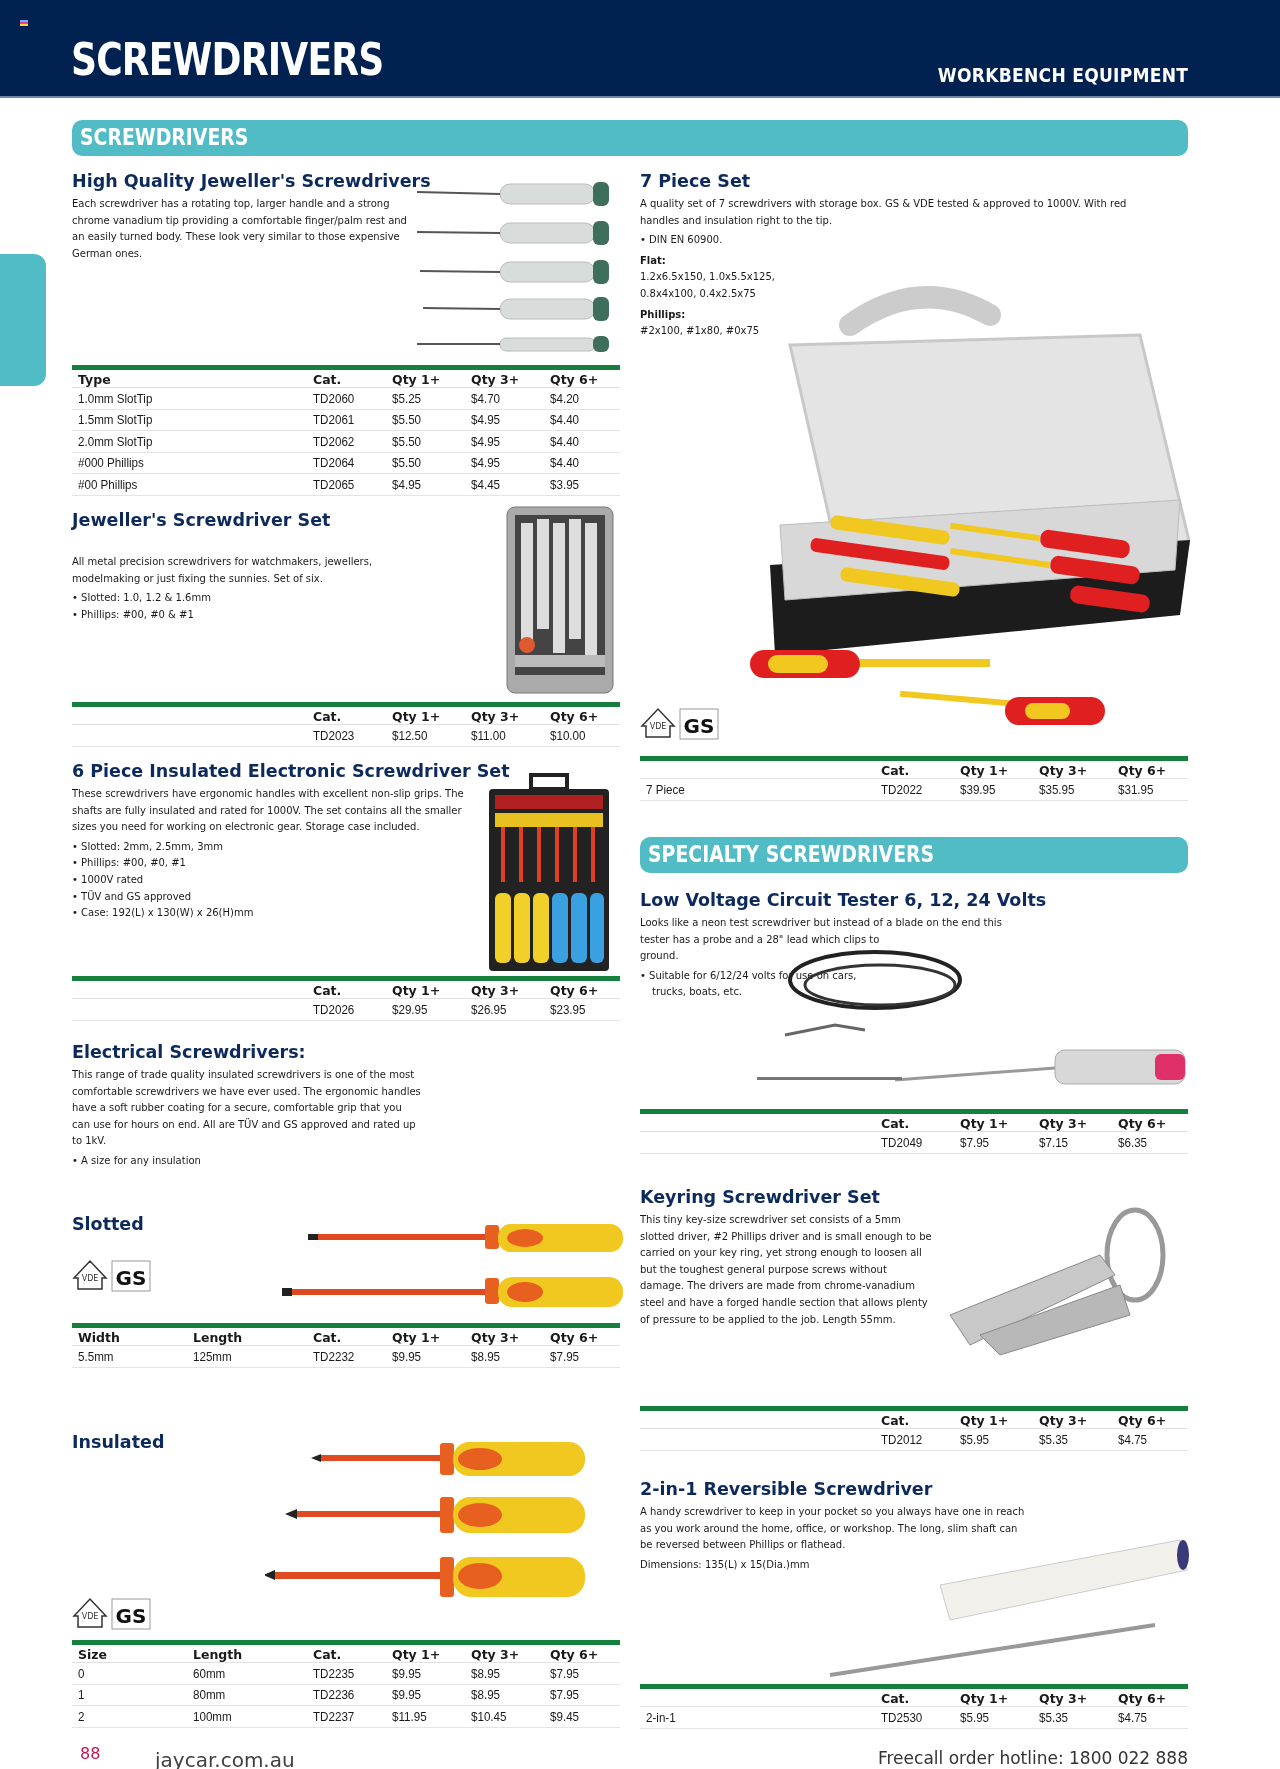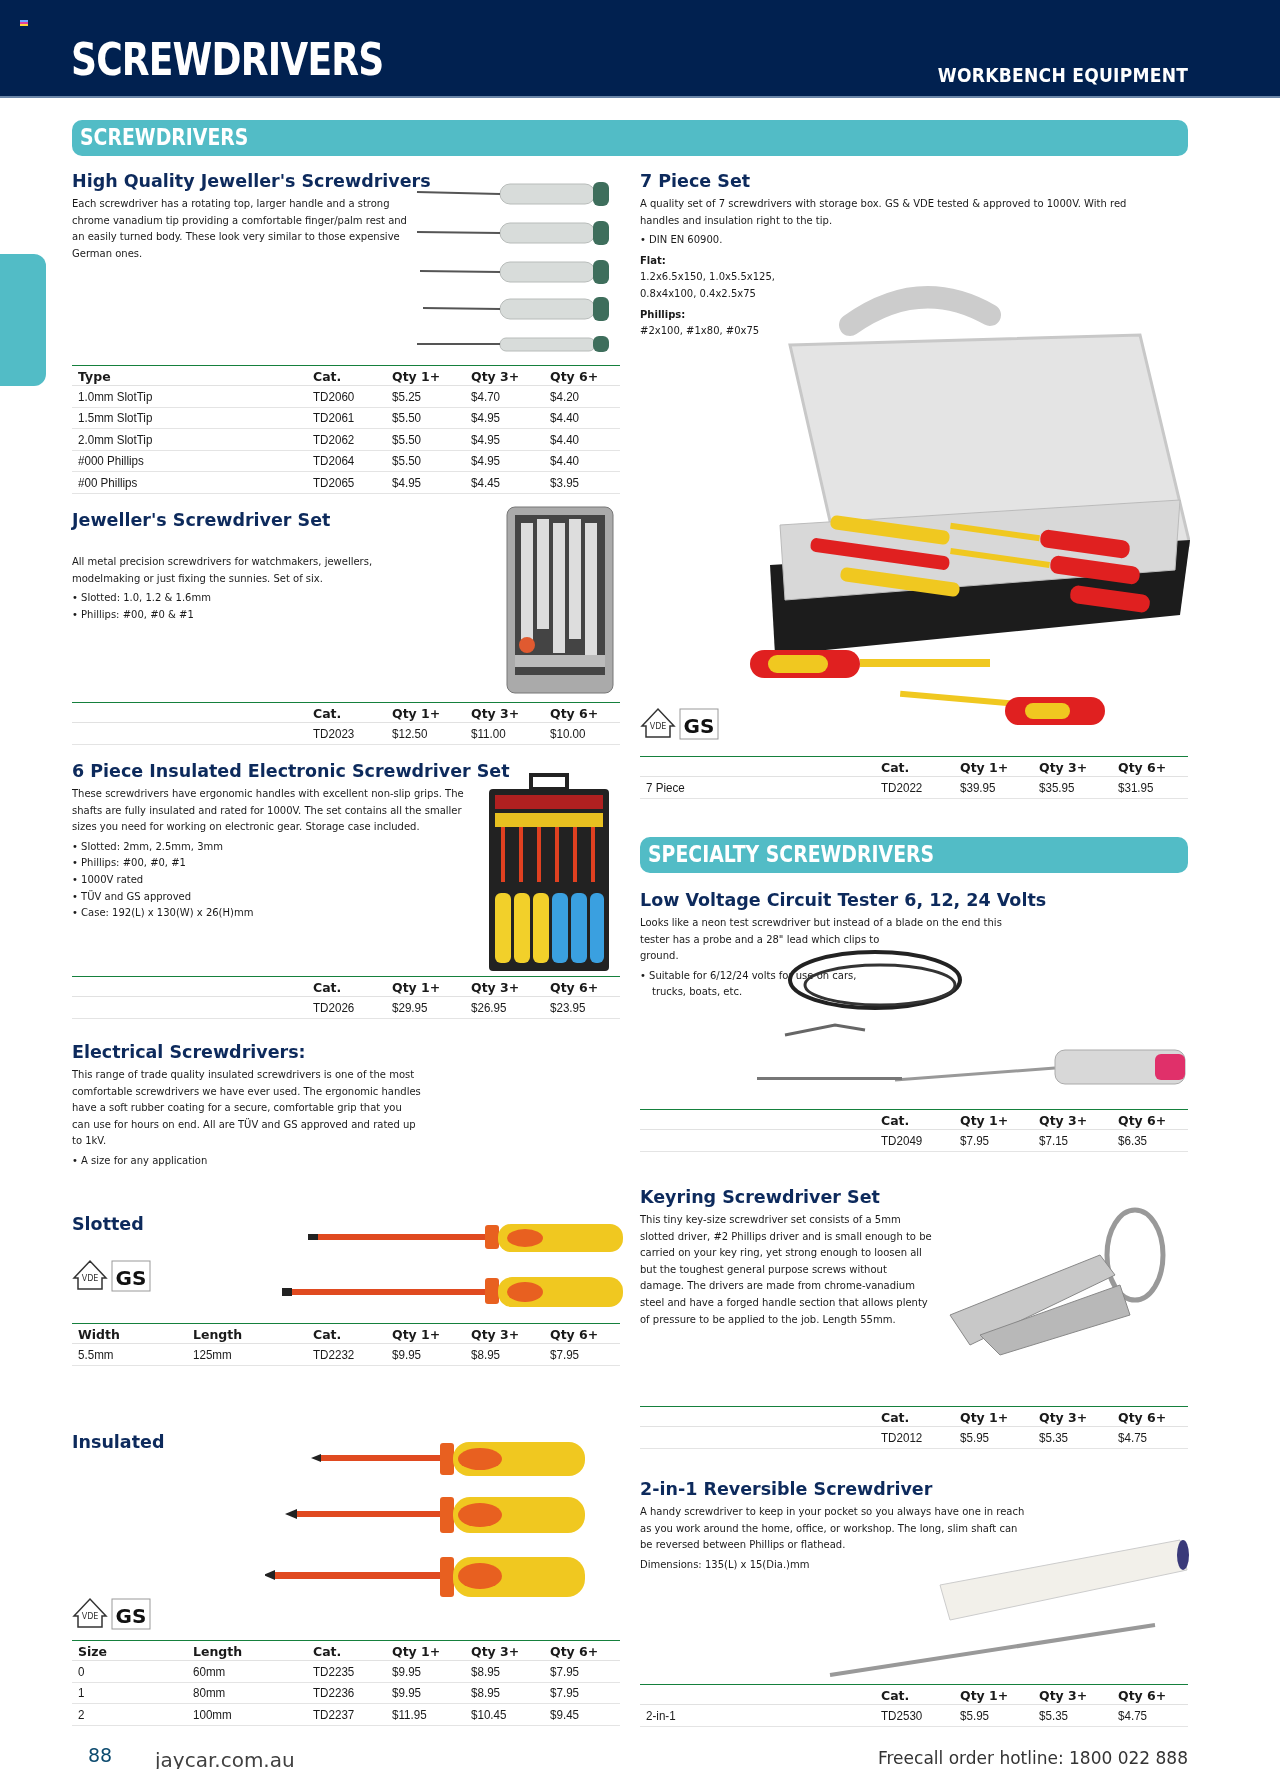--- a/index.html
+++ b/index.html
@@ -17,29 +17,29 @@
   .banner { position: absolute; height: 36px; background: #52bcc6; border-radius: 10px; }
   .banner-text { position: absolute; left: 8px; top: 6px; font-family: "DejaVu Sans", sans-serif; font-weight: bold; font-size: 23px; color: #fff; transform: scaleX(0.82); transform-origin: left center; white-space: nowrap; line-height: 1; }
 
   .product-title { position: absolute; font-family: "DejaVu Sans", sans-serif; font-weight: bold; font-size: 17.5px; color: #0d2a5c; white-space: nowrap; line-height: 1.1; }
   .desc { position: absolute; font-family: "DejaVu Sans", sans-serif; font-size: 10px; color: #1a1a1a; line-height: 16.6px; }
   .desc p { margin: 0; }
   .desc .bullet { margin-top: 3px; }
   .desc .label { margin-top: 4px; font-weight: normal; }
 
   table.price { position: absolute; border-collapse: collapse; font-family: "Liberation Sans", sans-serif; font-size: 13.5px; }
-  table.price th { text-align: left; font-family: "DejaVu Sans", sans-serif; font-weight: bold; font-size: 12.5px; color: #1a1a1a; height: 20px; border-top: 1px solid #15803d; border-bottom: 1px solid #e1e1e1; padding: 2px 0 0 6px; }
+  table.price th { text-align: left; font-family: "DejaVu Sans", sans-serif; font-weight: bold; font-size: 12.5px; color: #1a1a1a; height: 20px; border-top: 5px solid #15803d; border-bottom: 1px solid #e1e1e1; padding: 2px 0 0 6px; }
   table.price td { height: 21.5px; padding: 0 0 0 6px; border-bottom: 1px solid #e4e4e4; color: #1a1a1a; transform-origin: left; }
   table.price td span { display: inline-block; transform: scaleX(0.86); transform-origin: left center; }
 
   .cert { position: absolute; width: 82px; height: 34px; }
 
   .img { position: absolute; }
 
-  .footer-page { position: absolute; left: 88px; top: 1744px; font-family: "DejaVu Sans", sans-serif; font-size: 19px; color: #0c4a6e; }
+  .footer-page { position: absolute; left: 80px; top: 1744px; font-family: "DejaVu Sans", sans-serif; font-size: 16px; color: #be185d; }
   .footer-url { position: absolute; left: 155px; top: 1748px; font-family: "DejaVu Sans", sans-serif; font-size: 20px; color: #404040; }
   .footer-hotline { position: absolute; right: 92px; top: 1748px; font-family: "DejaVu Sans", sans-serif; font-size: 17px; color: #333; }
 </style>
 </head>
 <body>
 
 <div class="header">
   <div class="flag">
     <span style="background:#6fa8ff"></span>
       <span style="background:#e040a0"></span>
@@ -242,21 +242,21 @@
         <td><span>$29.95</span></td>
         <td><span>$26.95</span></td>
         <td><span>$23.95</span></td>
       </tr>
   </tbody>
 </table>
 
 <div class="product-title" style="left:72px; top:1043px;">Electrical Screwdrivers:</div>
 <div class="desc" style="left:72px; top:1067px; width:350px;">
   <p>This range of trade quality insulated screwdrivers is one of the most comfortable screwdrivers we have ever used. The ergonomic handles have a soft rubber coating for a secure, comfortable grip that you can use for hours on end. All are TÜV and GS approved and rated up to 1kV.</p>
-  <p class="bullet">• <span>A size for any application</span></p>
+  <p class="bullet">• <span>A size for any insulation</span></p>
 </div>
 
 <div class="product-title" style="left:72px; top:1215px;">Slotted</div>
 <svg class="img" style="left:280px; top:1222px;" width="345" height="95" viewBox="0 0 345 95">
   <rect x="35" y="12" width="180" height="6" fill="#e04a20"></rect>
   <rect x="28" y="12" width="10" height="6" fill="#222"></rect>
   <rect x="205" y="3" width="14" height="24" rx="3" fill="#e86020"></rect>
   <rect x="218" y="2" width="125" height="28" rx="13" fill="#f0c820"></rect>
   <ellipse cx="245" cy="16" rx="18" ry="9" fill="#e86020"></ellipse>
   <rect x="10" y="67" width="205" height="6" fill="#e04a20"></rect>

